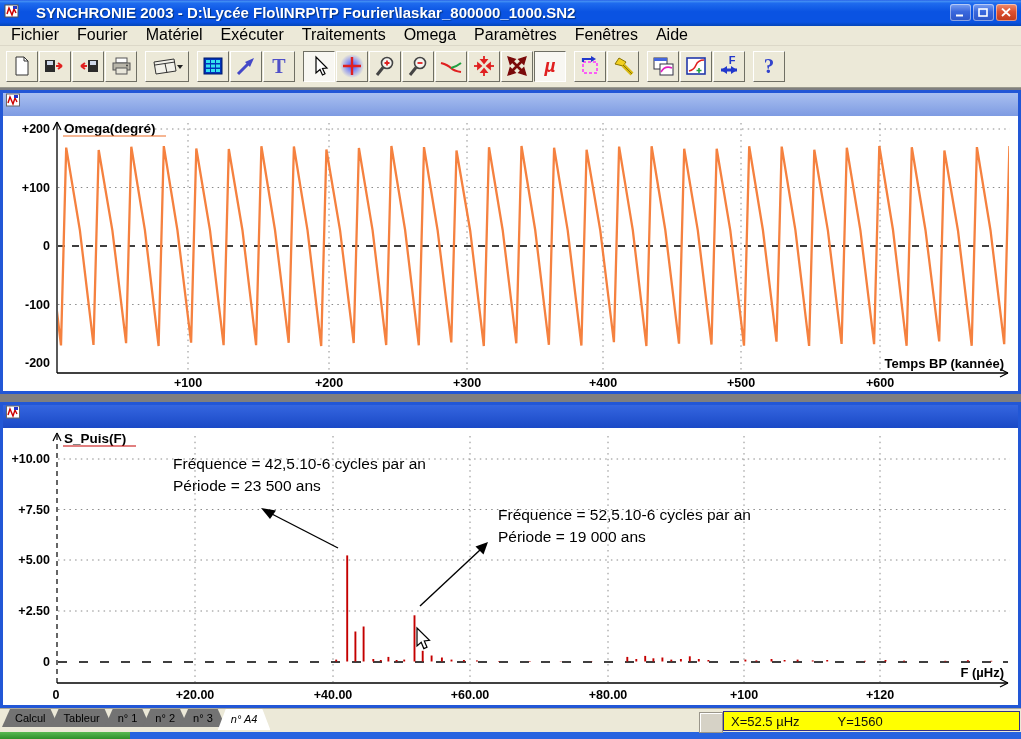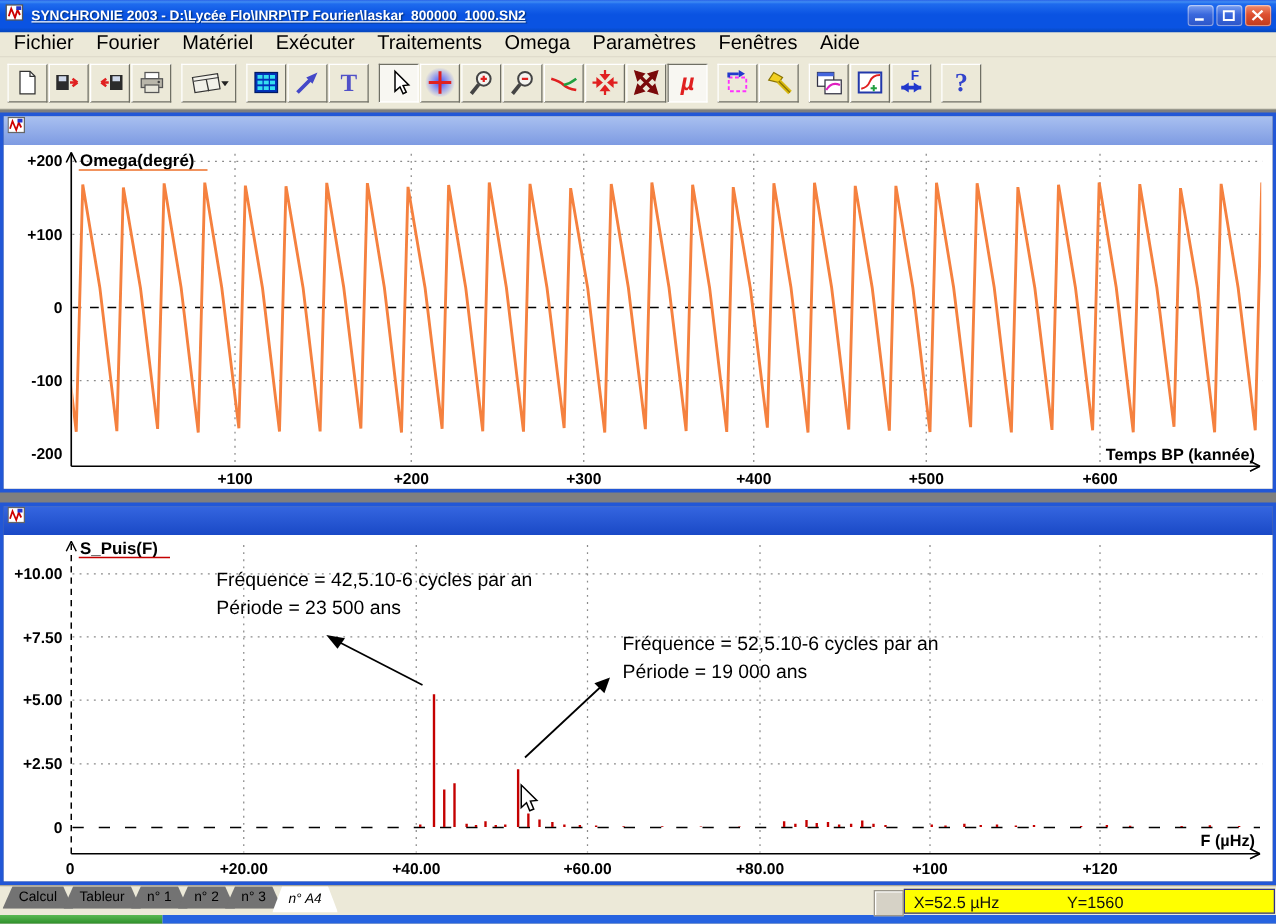--- a/index.html
+++ b/index.html
@@ -3,22 +3,22 @@
 <meta charset="utf-8">
 <style>
   html,body{margin:0;padding:0;}
   body{width:1021px;height:739px;overflow:hidden;background:#ECE9D8;
        font-family:"Liberation Sans",sans-serif;-webkit-font-smoothing:none;}
   .screen{width:1021px;height:739px;display:flex;flex-direction:column;}
 
   
   .titlebar{height:26px;box-sizing:border-box;display:flex;align-items:center;padding:0 4px;
     background:linear-gradient(#2a63e8 0%,#3f8cf3 6%,#1f6bee 12%,#0a53e2 45%,#0a53e2 85%,#0545b8 100%);}
-  .titlebar .title-text{color:#fff;font-weight:bold;font-size:11px;flex:1;margin-left:5px;
-    text-shadow:1px 1px 1px #00307a;white-space:nowrap;overflow:hidden;text-decoration:underline;}
+  .titlebar .title-text{color:#fff;font-weight:bold;font-size:15px;flex:1;margin-left:16px;
+    text-shadow:1px 1px 1px #00307a;white-space:nowrap;overflow:hidden;}
   .winbtns{display:flex;gap:2px;}
   .wbtn{width:21px;height:17px;border-radius:3px;display:flex;align-items:center;justify-content:center;
     background:linear-gradient(#7da2f2,#3a68dd 45%,#2c55c8);box-shadow:inset 0 0 0 1px rgba(255,255,255,.45);}
   .wbtn.close{background:linear-gradient(#f09072,#dd5031 45%,#c03a1c);}
   .wbtn svg{display:block;}
 
   
   .menubar{height:19px;background:#ECE9D8;display:flex;align-items:center;font-size:16px;
     border-bottom:1px solid #dcd8c8;padding-left:2px;}
   .menu-item{padding:2px 9px;color:#000;}
@@ -54,21 +54,21 @@
 
   
   .tabbar{height:24px;background:#ECE9D8;border-top:1px solid #aca899;position:relative;
     display:flex;align-items:flex-start;padding-left:10px;box-sizing:border-box;}
   .tab{height:18px;line-height:18px;padding:0 13px;font-size:11px;background:#737373;color:#000;
     clip-path:polygon(8px 0,calc(100% - 8px) 0,100% 100%,0 100%);margin-left:-8px;}
   .tab.active{background:#ffffff;height:21px;line-height:20px;z-index:2;font-style:italic;}
   .gripper{position:absolute;left:699px;top:3px;width:22px;height:19px;background:#d6d2c6;
     border:1px solid #9a968a;box-shadow:inset 1px 1px 0 #fff;}
   .yellowbar{position:absolute;left:723px;top:2px;width:297px;height:20px;box-sizing:border-box;
-    background:#ffff00;border:1px solid #30308a;display:flex;align-items:center;gap:54px;
+    background:#ffff00;border:1px solid #30308a;display:flex;align-items:center;gap:38px;
     padding-left:7px;font-size:13px;color:#101010;}
 
   
   .taskbar{height:7px;display:flex;}
   .taskbar .start{width:130px;background:linear-gradient(#59b953,#2e8f2a);}
   .taskbar .rest{flex:1;background:#2663e0;}
 </style>
 </head>
 <body>
 

